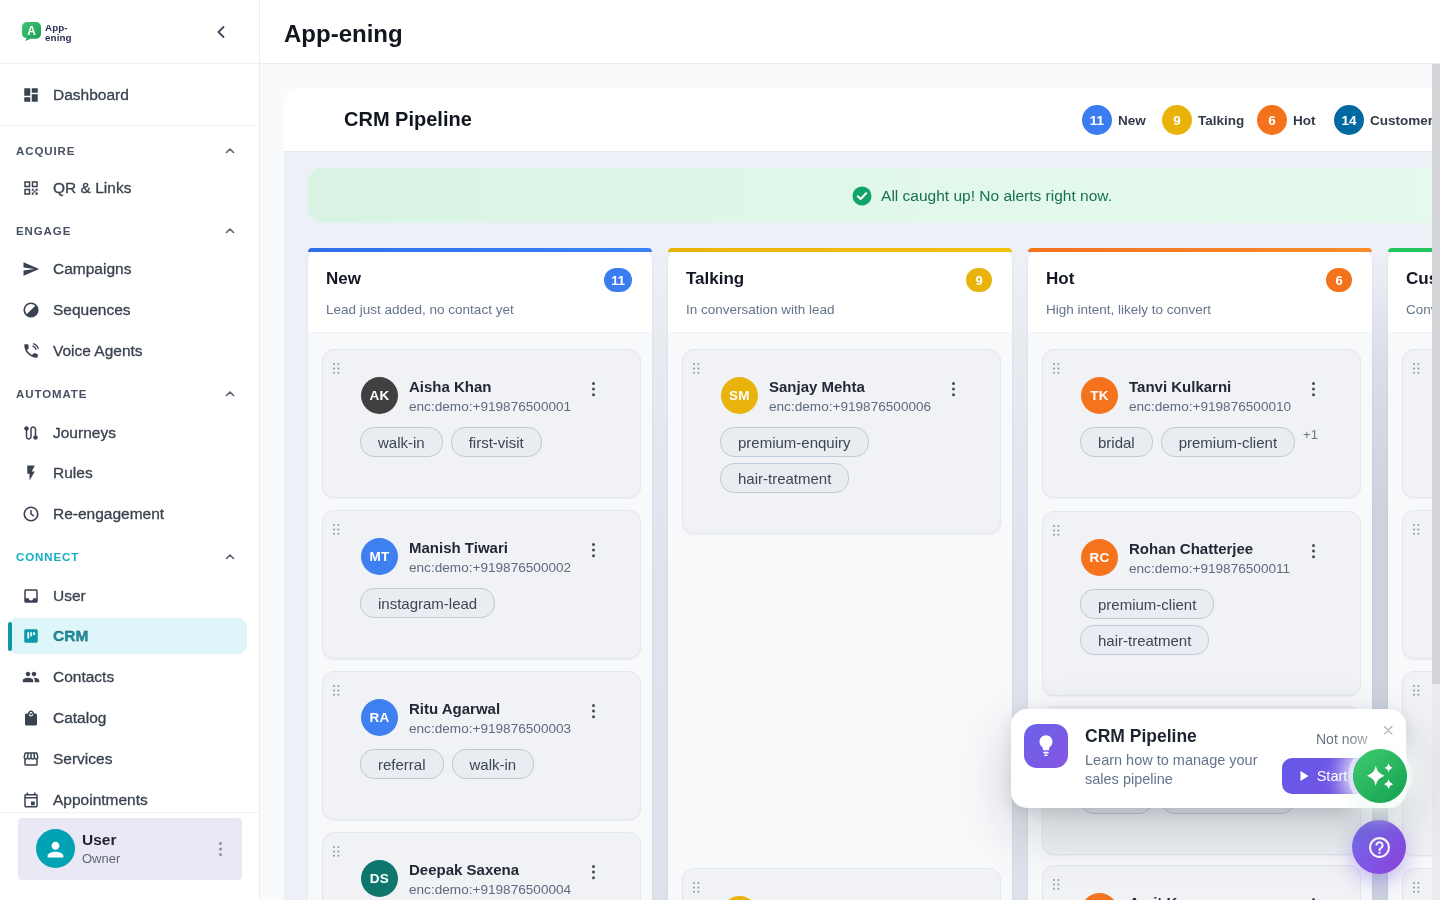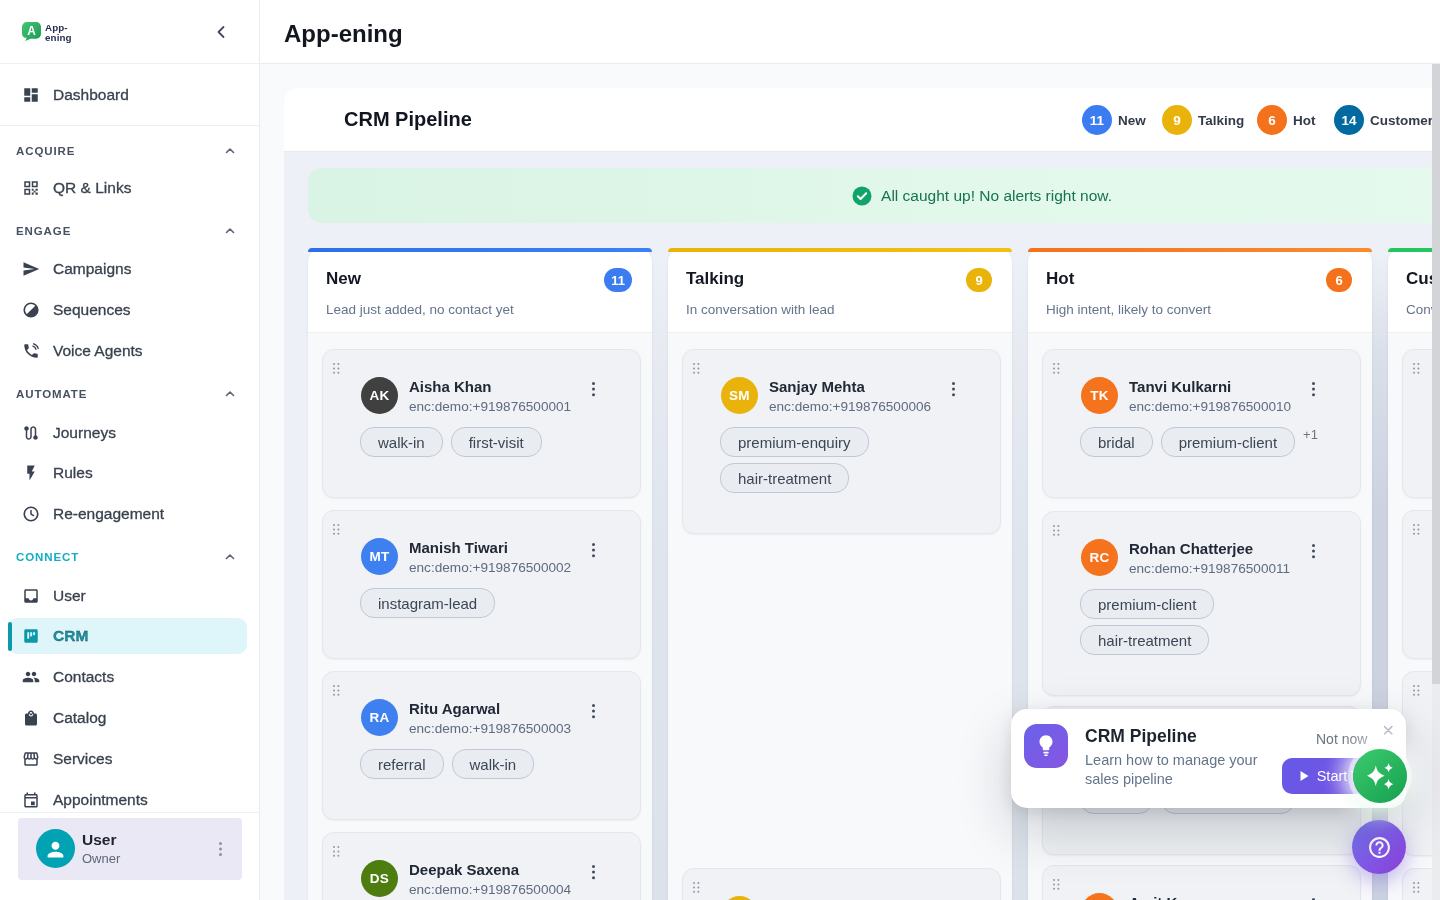--- a/index.html
+++ b/index.html
@@ -143,21 +143,21 @@
         <div class="nm">Ritu Agarwal</div>
             <div class="ph">enc:demo:+919876500003</div>
         <div class="kebab"></div>
         <div class="tags">
               <div class="tag">referral</div>
               <div class="tag">walk-in</div>
             </div>
       </div>
       <div class="card" style="top:499px">
         <div class="dots"></div>
-        <div class="av" style="background:#4d7c0f">DS</div>
+        <div class="av" style="background:#0f766e">DS</div>
         <div class="nm">Deepak Saxena</div>
             <div class="ph">enc:demo:+919876500004</div>
         <div class="kebab"></div>
 
       </div>
     </div>
   </div>
 
   <div class="col" style="left:384px">
     <div class="coltop" style="background:linear-gradient(90deg,#eab308,#f2c110)"></div>

